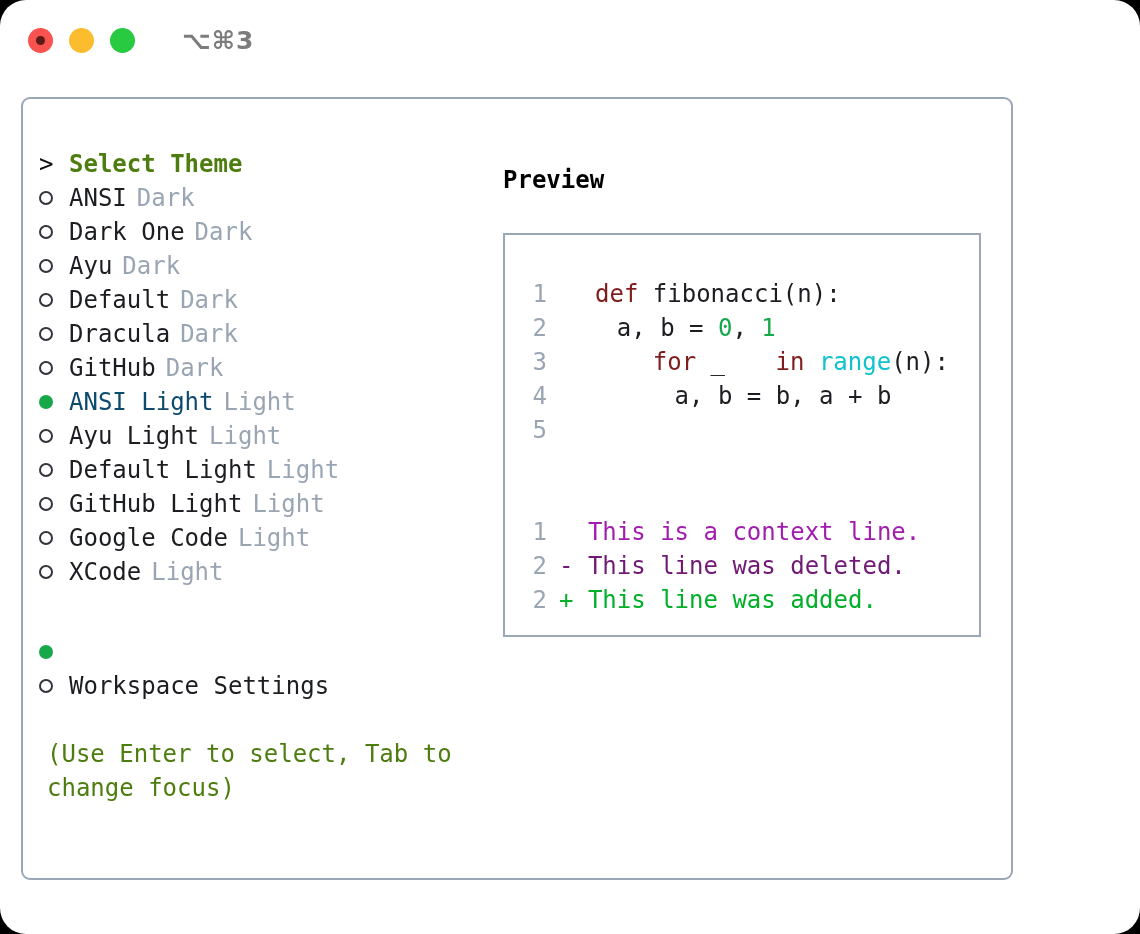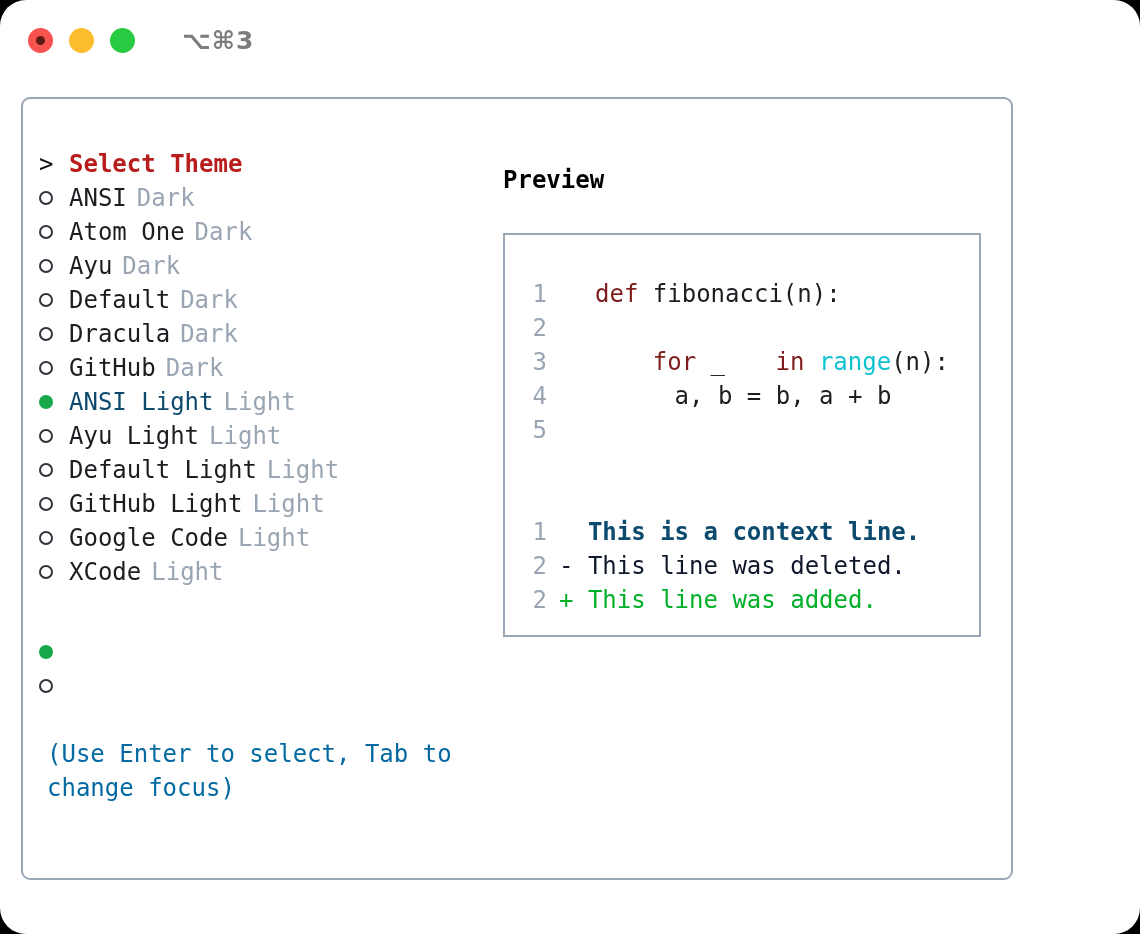--- a/index.html
+++ b/index.html
@@ -130,21 +130,21 @@
     border: 2px solid #31343b;
     background: transparent;
   }
   .bullet-filled {
     background: #17a84a;
     border: 2px solid #17a84a;
   }
 
   .hdr-label {
     font-weight: 700;
-    color: #b91c1c;
+    color: #4d7c0f;
     font-size: 24px;
   }
   .item-label {
     color: #1b1d21;
   }
   .item-label.sel {
     color: #0c4a6e;
   }
   .item-suffix {
     color: #9aa5b4;
@@ -152,21 +152,21 @@
   }
   .section-label {
     color: #1b1d21;
   }
 
   #spacer-apply { height: 46px; }
   #spacer-help  { height: 34px; }
 
   #help {
     font-size: 24px;
-    color: #0369a1;
+    color: #4d7c0f;
     line-height: 34px;
     width: 410px;
     margin-left: 8px;
   }
 
   
   #right-pane {
     flex: 1;
     padding: 64px 0 0 10px;
     box-sizing: border-box;
@@ -205,22 +205,22 @@
     text-align: right;
     margin-right: 12px;
   }
   .code-text { white-space: pre; }
 
   .tok-kw   { color: #7f1d1d; margin-left: 36px; }
   .tok-fn   { color: #0fc2cf; }
   .tok-num  { color: #17a84a; }
   .tok-plain{ color: #1b1d21; }
 
-  .diff-ctx { color: #0c4a6e; font-weight: bold; }
-  .diff-del { color: #0f172a; }
+  .diff-ctx { color: #a21caf; }
+  .diff-del { color: #701a75; }
   .diff-add { color: #00b028; }
 
   .blank-line { height: 34px; }
 </style>
 </head>
 <body>
 
 <div id="window">
 
   <div id="titlebar">
@@ -241,21 +241,21 @@
         </div>
 
         <div class="row">
           <span class="marker"><span class="bullet bullet-empty"></span></span>
           <span class="item-label">ANSI</span>
           <span class="item-suffix">Dark</span>
         </div>
 
         <div class="row">
           <span class="marker"><span class="bullet bullet-empty"></span></span>
-          <span class="item-label">Atom One</span>
+          <span class="item-label">Dark One</span>
           <span class="item-suffix">Dark</span>
         </div>
 
         <div class="row">
           <span class="marker"><span class="bullet bullet-empty"></span></span>
           <span class="item-label">Ayu</span>
           <span class="item-suffix">Dark</span>
         </div>
 
         <div class="row">
@@ -314,20 +314,21 @@
 
         <div id="spacer-apply"></div>
 
 
         <div class="row">
           <span class="marker"><span class="bullet bullet-filled"></span></span>
         </div>
 
         <div class="row">
           <span class="marker"><span class="bullet bullet-empty"></span></span>
+          <span class="item-label">Workspace Settings</span>
         </div>
 
         <div id="spacer-help"></div>
 
         <div id="help">(Use Enter to select, Tab to change focus)</div>
 
       </div>
 
       <div id="right-pane">
 
@@ -335,20 +336,21 @@
 
         <div id="preview-box">
 
           <div class="code-line">
             <span class="lineno">1</span>
             <span class="code-text"><span class="tok-kw">def</span><span class="tok-plain"> fibonacci(n):</span></span>
           </div>
 
           <div class="code-line">
             <span class="lineno">2</span>
+            <span class="code-text"><span class="tok-plain">    a, b = </span><span class="tok-num">0</span><span class="tok-plain">, </span><span class="tok-num">1</span></span>
           </div>
 
           <div class="code-line">
             <span class="lineno">3</span>
             <span class="code-text"><span class="tok-plain">    </span><span class="tok-kw">for</span><span class="tok-plain"> _ </span><span class="tok-kw">in</span><span class="tok-plain"> </span><span class="tok-fn">range</span><span class="tok-plain">(n):</span></span>
           </div>
 
           <div class="code-line">
             <span class="lineno">4</span>
             <span class="code-text"><span class="tok-plain">        a, b = b, a + b</span></span>

